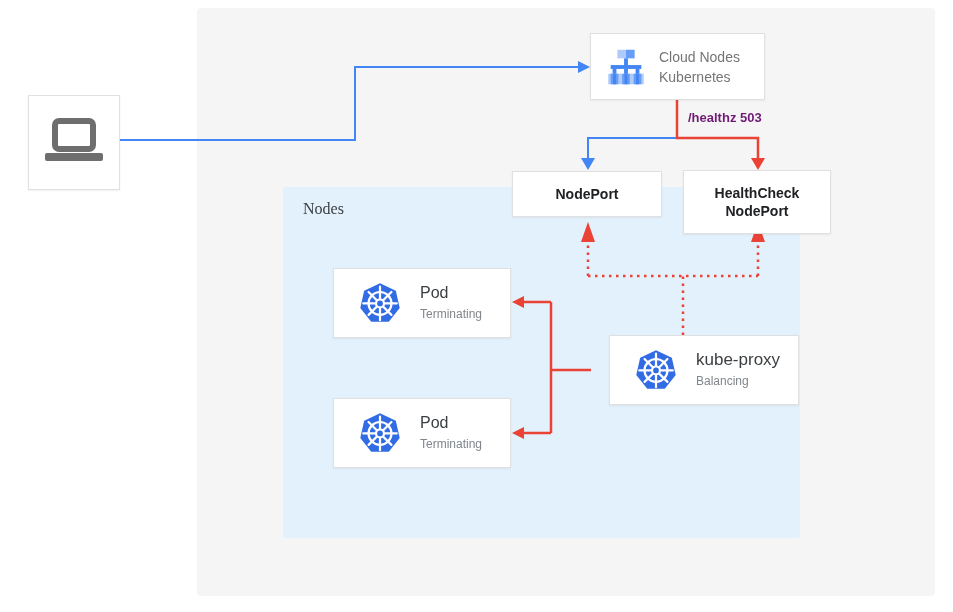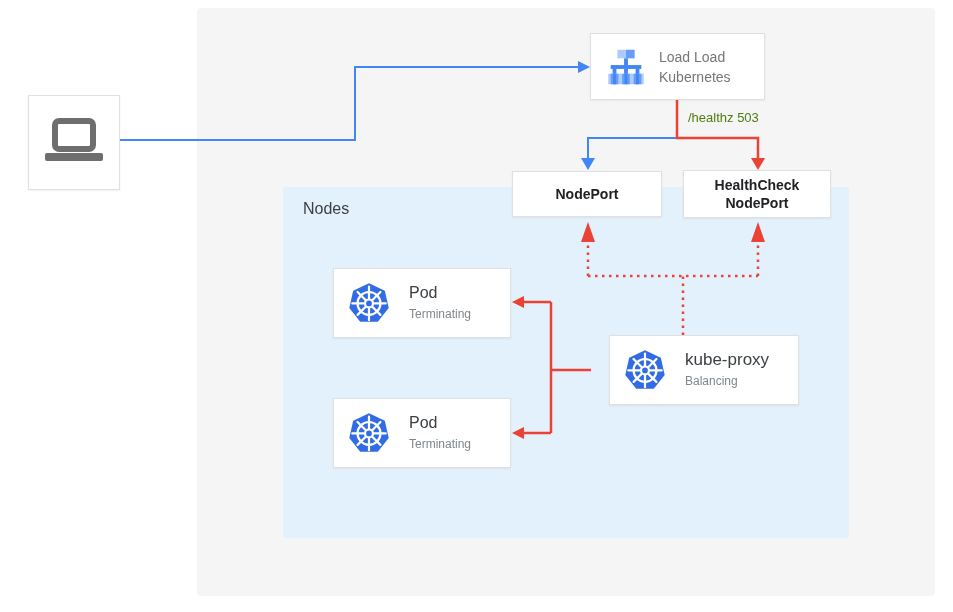--- a/index.html
+++ b/index.html
@@ -13,23 +13,24 @@
     overflow: hidden;
   }
   .gray-canvas {
     position: absolute; left: 197px; top: 8px;
     width: 738px; height: 588px;
     background: var(--canvas-bg, #F5F5F5);
     border-radius: 4px;
   }
   .nodes-container {
     position: absolute; left: 283px; top: 187px;
-    width: 566px; height: 351px;
+    width: 517px; height: 351px;
     background: var(--nodes-bg, #E3F1FC);
     border-radius: 2px;
+    font-family: Liberation Serif, serif;
   }
   .nodes-label {
     position: absolute; left: 20px; top: 13px;
     font-size: 16px; color: #3C4043;
   }
   svg.wires {
     position: absolute; left: 0; top: 0;
     width: 953px; height: 612px;
     pointer-events: none;
   }
@@ -57,33 +58,33 @@
     display: flex; align-items: center; gap: 10px; padding-left: 12px;
   }
   .clb-text { font-size: 14px; line-height: 20px; color: #757575; }
   .port-card {
     display: flex; flex-direction: column;
     align-items: center; justify-content: center;
     font-weight: bold; font-size: 14px; line-height: 18px; color: #202124;
     text-align: center;
   }
   .nodeport-card { left: 512px; top: 171px; width: 150px; height: 46px; }
-  .healthcheck-card { left: 683px; top: 170px; width: 148px; height: 48px; }
+  .healthcheck-card { left: 683px; top: 170px; width: 148px; height: 64px; }
   .entity-card {
-    display: flex; align-items: center; gap: 18px; padding-left: 13px;
+    display: flex; align-items: center; gap: 18px; padding-left: 24px;
   }
   .pod1-card { left: 333px; top: 268px; width: 178px; height: 70px; }
   .pod2-card { left: 333px; top: 398px; width: 178px; height: 70px; }
   .kubeproxy-card { left: 609px; top: 335px; width: 190px; height: 70px; }
   .entity-title { font-size: 16px; color: #3C4043; line-height: 22px; }
   .entity-sub { font-size: 12px; color: #80868B; line-height: 21px; }
 
   .healthz-label {
     position: absolute; left: 688px; top: 110px;
-    font-size: 13px; font-weight: normal; color: #4d7c0f;
+    font-size: 13px; font-weight: bold; color: #701a75;
   }
   .icon { flex: 0 0 auto; display: block; }
 </style>
 </head>
 <body>
 
 <div class="page">
 
   <div class="gray-canvas"></div>
 
@@ -131,21 +132,21 @@
       <rect x="8" y="31" width="8" height="11" fill="var(--lb-mid,#669DF6)"></rect>
       <rect x="10.5" y="31" width="3" height="11" fill="var(--lb-dark,#4285F4)"></rect>
       <rect x="17.5" y="31" width="13" height="11" fill="var(--lb-light,#AECBFA)"></rect>
       <rect x="20" y="31" width="8" height="11" fill="var(--lb-mid,#669DF6)"></rect>
       <rect x="22.5" y="31" width="3" height="11" fill="var(--lb-dark,#4285F4)"></rect>
       <rect x="29.5" y="31" width="13" height="11" fill="var(--lb-light,#AECBFA)"></rect>
       <rect x="32" y="31" width="8" height="11" fill="var(--lb-mid,#669DF6)"></rect>
       <rect x="34.5" y="31" width="3" height="11" fill="var(--lb-dark,#4285F4)"></rect>
     </svg>
     <div class="clb-text">
-      <div>Load Load</div>
+      <div>Cloud Nodes</div>
       <div>Kubernetes</div>
     </div>
   </div>
 
   <div class="healthz-label">/healthz 503</div>
 
   <div class="card port-card nodeport-card">
     <div>NodePort</div>
   </div>
 

